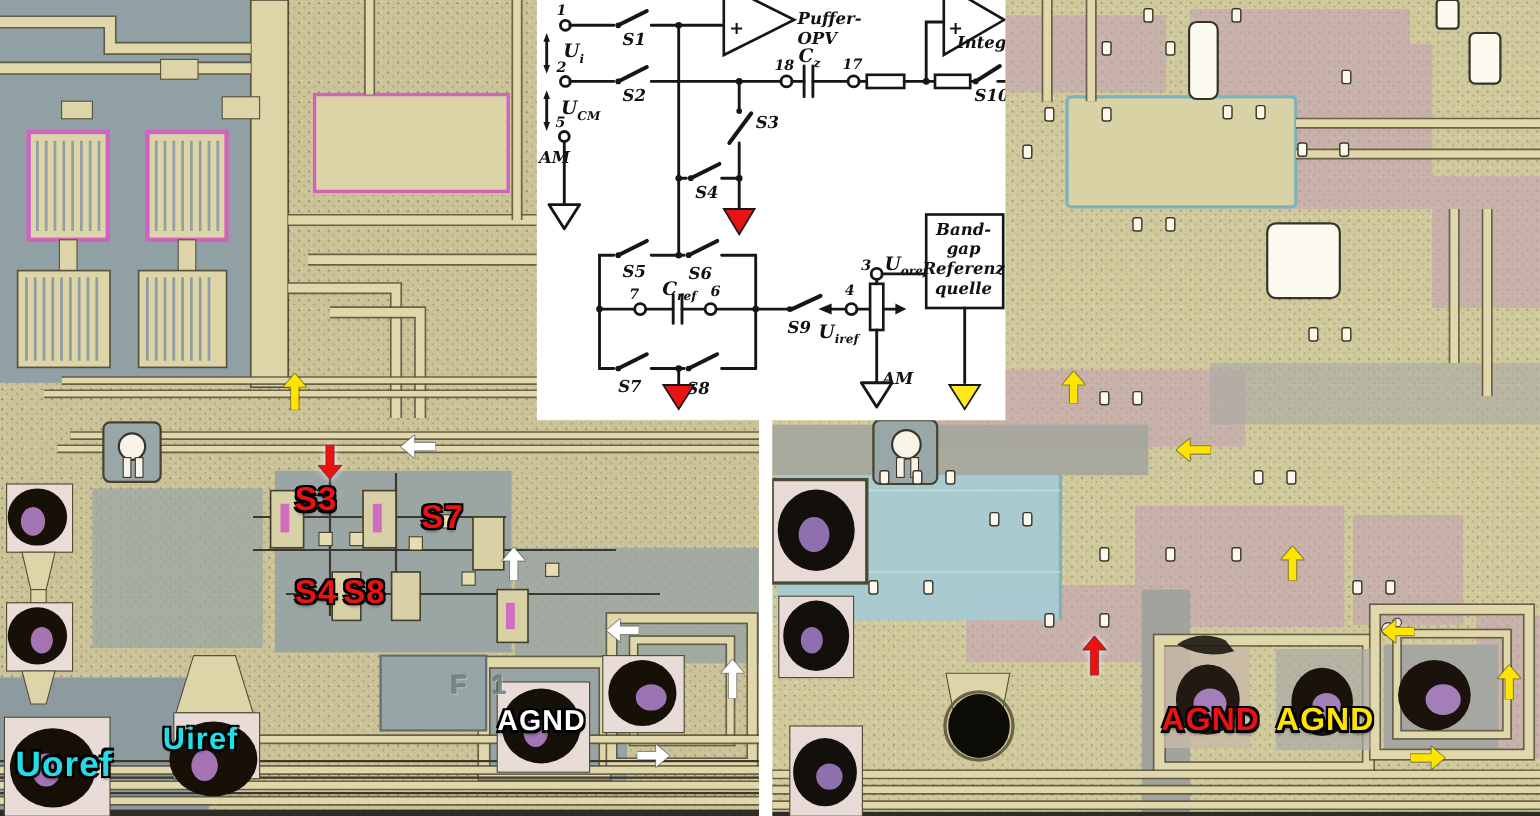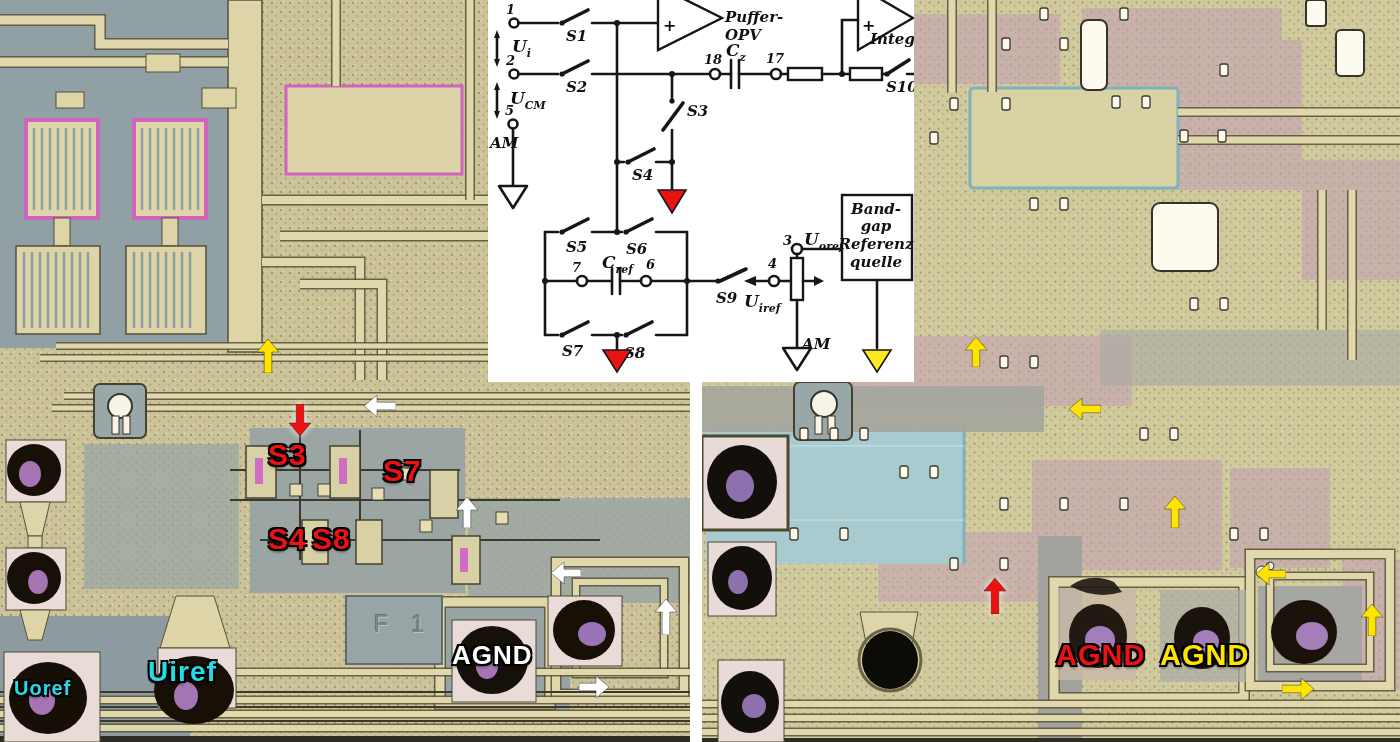--- a/index.html
+++ b/index.html
@@ -28,21 +28,21 @@
   
   .tro{stroke:#57503a;fill:none;opacity:.85;}
   .tr{stroke:#e0d7aa;fill:none;}
   .dk{stroke:#3b382c;fill:none;}
   
   #annotations{position:absolute;left:0;top:0;width:1400px;height:742px;z-index:30;pointer-events:none;}
   .die-label{position:absolute;font-weight:800;letter-spacing:1px;white-space:nowrap;
     font-family:"Liberation Sans",sans-serif;line-height:1;
     text-shadow:-2px -2px 0 #000,2px -2px 0 #000,-2px 2px 0 #000,2px 2px 0 #000,0 3px 3px rgba(0,0,0,.55);}
   .die-label.etched{text-shadow:1px 1px 0 rgba(255,255,255,.35),-1px -1px 1px rgba(40,50,50,.5);
-    font-weight:400;letter-spacing:8px;opacity:.9;}
+    font-weight:700;letter-spacing:8px;opacity:.9;margin-left:36px;}
   .arrow{position:absolute;}
 </style>
 </head>
 <body>
 
 <div class="stage">
 
   <div class="photo" id="photo-left">
     <svg width="690" height="742" viewBox="0 0 690 742">
       <defs>
@@ -493,21 +493,21 @@
       <path class="wire" d="M389 280 V348"></path>
       <polygon class="tri-yellow" points="375,350 403,350 389,372"></polygon>
     </svg>
   </div>
 
   <div id="annotations">
       <span class="die-label" style="left: 268px; top: 440px; color: rgb(238, 17, 17); font-size: 30px;">S3</span>
       <span class="die-label" style="left: 383px; top: 456px; color: rgb(238, 17, 17); font-size: 30px;">S7</span>
       <span class="die-label" style="left: 268px; top: 524px; color: rgb(238, 17, 17); font-size: 30px;">S4</span>
       <span class="die-label" style="left: 312px; top: 524px; color: rgb(238, 17, 17); font-size: 30px;">S8</span>
-      <span class="die-label" style="left: 14px; top: 678px; color: rgb(34, 221, 232); font-size: 20px;">Uoref</span>
+      <span class="die-label" style="left: 14px; top: 678px; color: rgb(34, 221, 232); font-size: 32px;">Uoref</span>
       <span class="die-label" style="left: 148px; top: 658px; color: rgb(34, 221, 232); font-size: 28px;">Uiref</span>
       <span class="die-label" style="left: 452px; top: 642px; color: rgb(255, 255, 255); font-size: 26px;">AGND</span>
       <span class="die-label etched" style="left: 374px; top: 612px; color: rgb(115, 133, 138); font-size: 24px;">F 1</span>
       <div class="arrow" style="left: 257px; top: 339px; width: 22px; height: 34px; transform: rotate(0deg);"><svg width="22" height="34" viewBox="0 0 22 34">
           <path d="M11 0 L22 13 L14.8 13 L14.8 34 L7.2 34 L7.2 13 L0 13 Z" fill="#ffe400" stroke="rgba(30,30,30,0.45)" stroke-width="1"></path>
         </svg></div>
       <div class="arrow" style="left: 289px; top: 404px; width: 22px; height: 32px; transform: rotate(180deg); filter: drop-shadow(rgba(255, 255, 255, 0.9) 0px 0px 3px);"><svg width="22" height="32" viewBox="0 0 22 32">
           <path d="M11 0 L22 13 L14.8 13 L14.8 32 L7.2 32 L7.2 13 L0 13 Z" fill="#ee1111" stroke="rgba(30,30,30,0.45)" stroke-width="1"></path>
         </svg></div>
       <div class="arrow" style="left: 369px; top: 390px; width: 22px; height: 32px; transform: rotate(270deg);"><svg width="22" height="32" viewBox="0 0 22 32">

